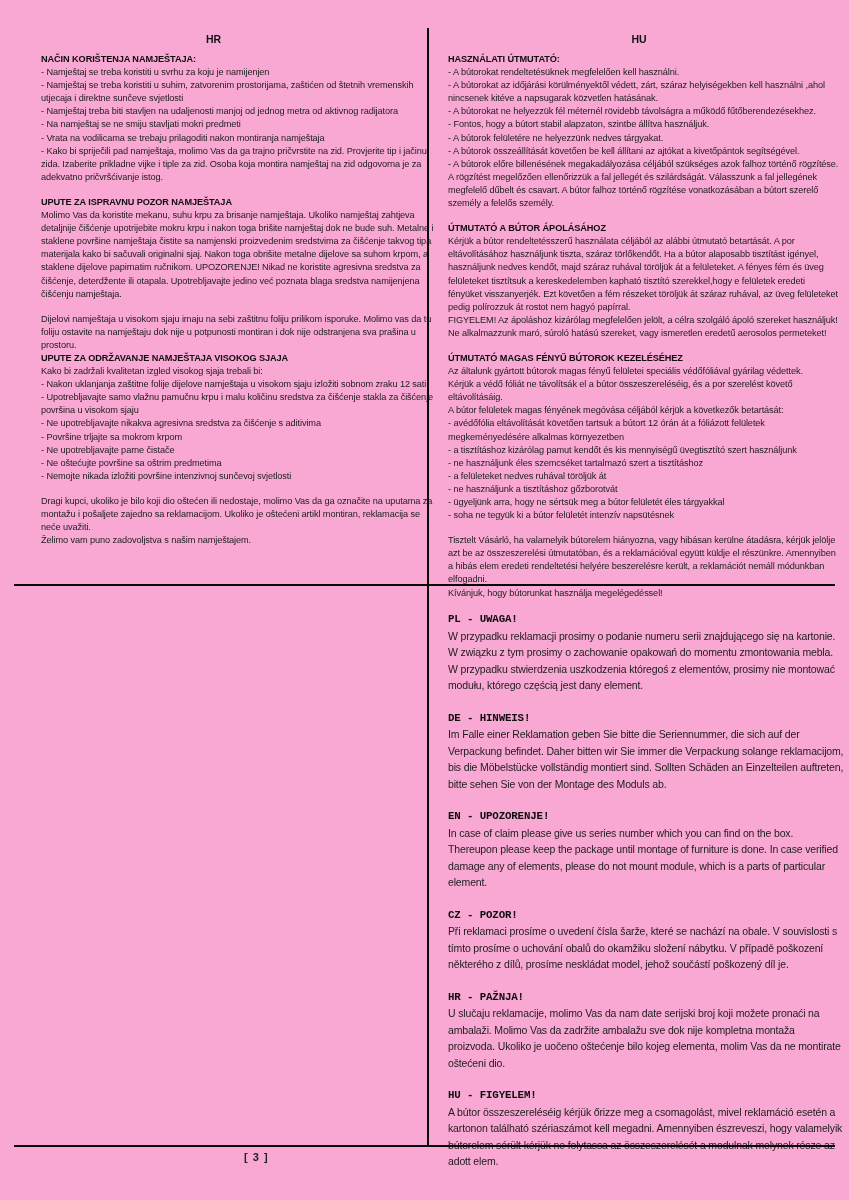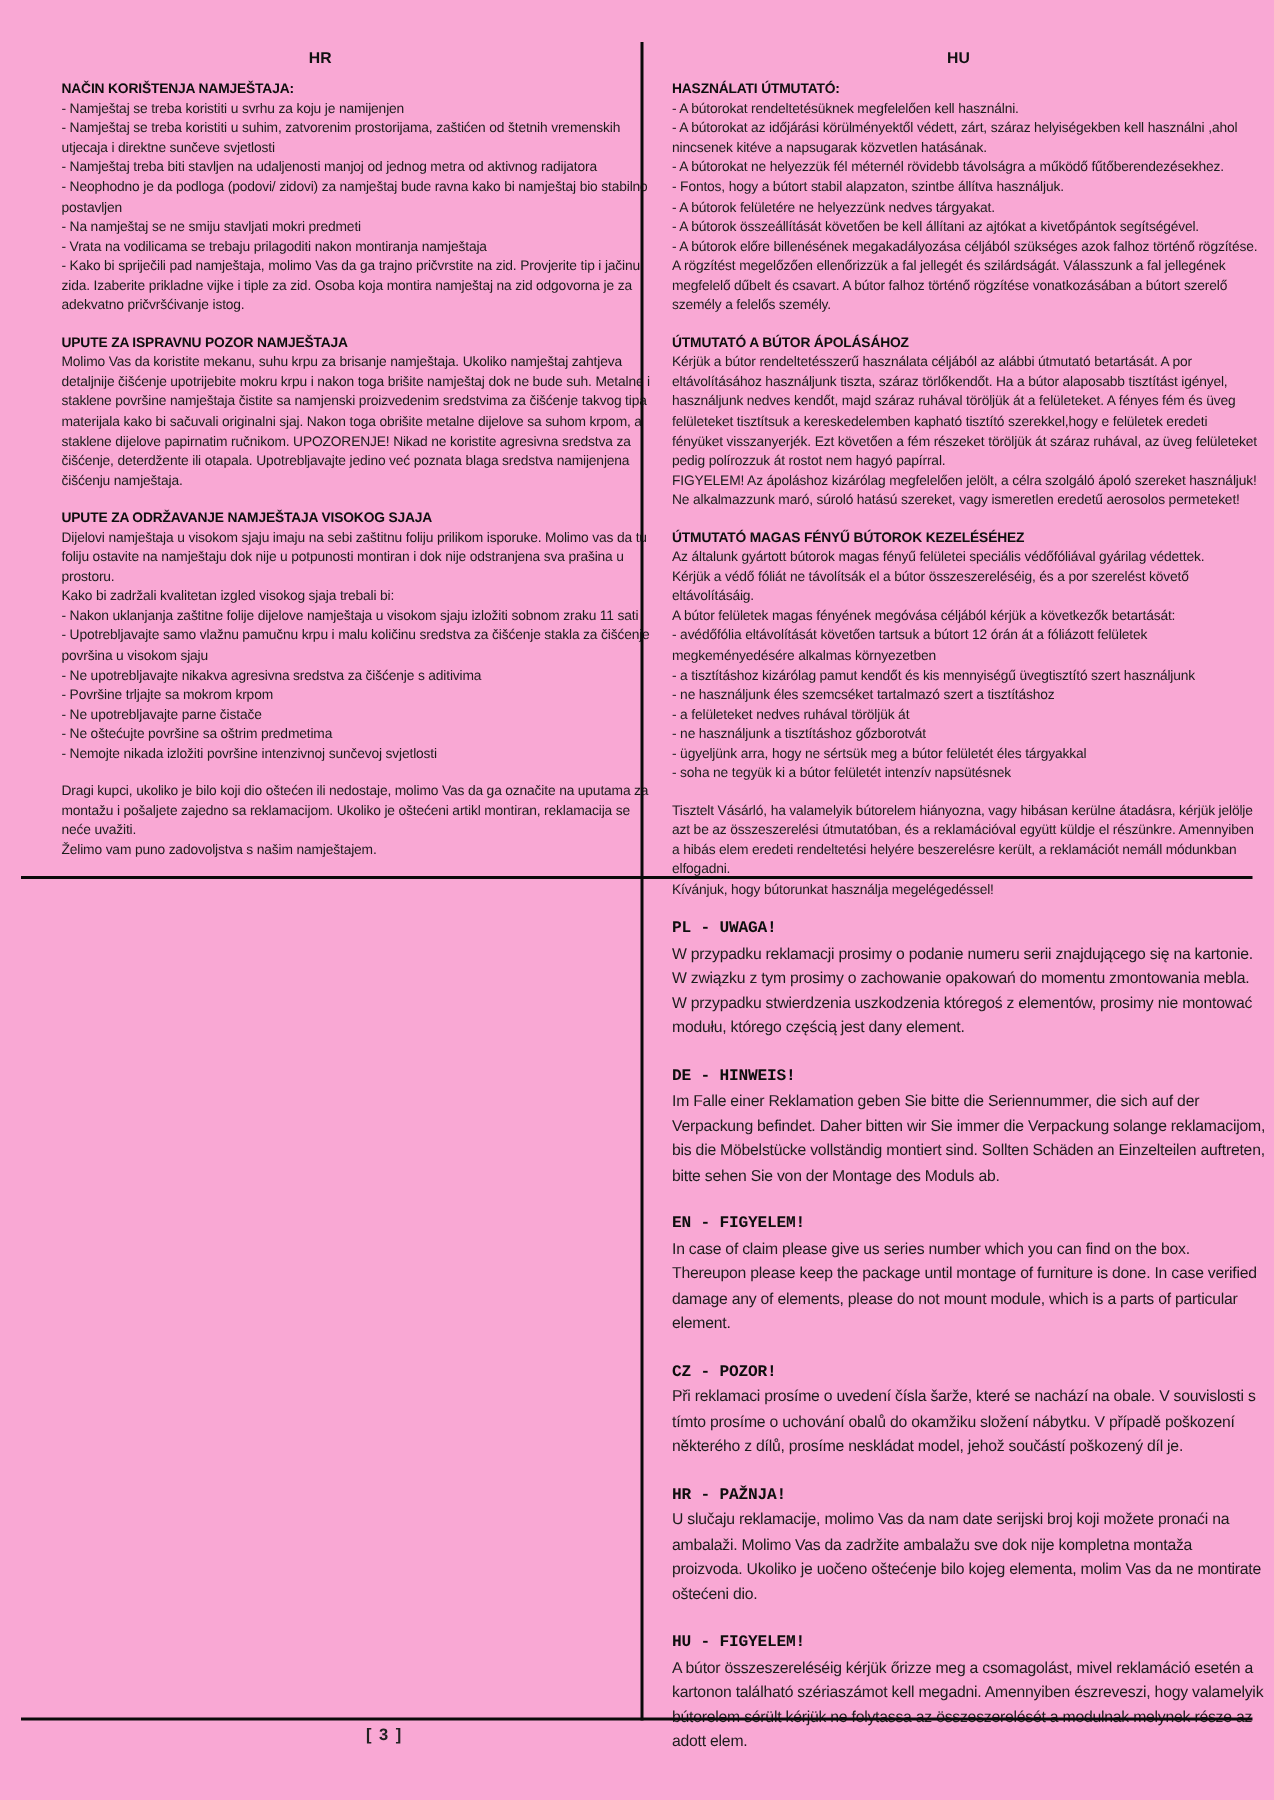--- a/index.html
+++ b/index.html
@@ -44,32 +44,31 @@
 <div class="page">
 
   <div class="col-title left">HR</div>
   <div class="col-title right">HU</div>
 
   <div class="textcol top top-left">
       <div class="blk heading">NAČIN KORIŠTENJA NAMJEŠTAJA:</div>
       <div class="blk body">- Namještaj se treba koristiti u svrhu za koju je namijenjen</div>
       <div class="blk body">- Namještaj se treba koristiti u suhim, zatvorenim prostorijama, zaštićen od štetnih vremenskih utjecaja i direktne sunčeve svjetlosti</div>
       <div class="blk body">- Namještaj treba biti stavljen na udaljenosti manjoj od jednog metra od aktivnog radijatora</div>
-      <div class="blk body">- Neophodno je da podloga (podovi/ zidovi) za namještaj bude ravna kako bi namještaj bio stabilno postavljen</div>
       <div class="blk body">- Na namještaj se ne smiju stavljati mokri predmeti</div>
       <div class="blk body">- Vrata na vodilicama se trebaju prilagoditi nakon montiranja namještaja</div>
       <div class="blk body">- Kako bi spriječili pad namještaja, molimo Vas da ga trajno pričvrstite na zid. Provjerite tip i jačinu zida. Izaberite prikladne vijke i tiple za zid. Osoba koja montira namještaj na zid odgovorna je za adekvatno pričvršćivanje istog.</div>
       <div class="blk spacer"></div>
       <div class="blk heading">UPUTE ZA ISPRAVNU POZOR NAMJEŠTAJA</div>
       <div class="blk body">Molimo Vas da koristite mekanu, suhu krpu za brisanje namještaja. Ukoliko namještaj zahtjeva detaljnije čišćenje upotrijebite mokru krpu i nakon toga brišite namještaj dok ne bude suh. Metalne i staklene površine namještaja čistite sa namjenski proizvedenim sredstvima za čišćenje takvog tipa materijala kako bi sačuvali originalni sjaj. Nakon toga obrišite metalne dijelove sa suhom krpom, a staklene dijelove papirnatim ručnikom. UPOZORENJE! Nikad ne koristite agresivna sredstva za čišćenje, deterdžente ili otapala. Upotrebljavajte jedino već poznata blaga sredstva namijenjena čišćenju namještaja.</div>
       <div class="blk spacer"></div>
+      <div class="blk body">Dijelovi namještaja u visokom sjaju imaju na sebi zaštitnu foliju prilikom isporuke. Molimo vas da tu foliju ostavite na namještaju dok nije u potpunosti montiran i dok nije odstranjena sva prašina u prostoru.</div>
       <div class="blk heading">UPUTE ZA ODRŽAVANJE NAMJEŠTAJA VISOKOG SJAJA</div>
-      <div class="blk body">Dijelovi namještaja u visokom sjaju imaju na sebi zaštitnu foliju prilikom isporuke. Molimo vas da tu foliju ostavite na namještaju dok nije u potpunosti montiran i dok nije odstranjena sva prašina u prostoru.</div>
       <div class="blk body">Kako bi zadržali kvalitetan izgled visokog sjaja trebali bi:</div>
-      <div class="blk body">- Nakon uklanjanja zaštitne folije dijelove namještaja u visokom sjaju izložiti sobnom zraku 11 sati</div>
+      <div class="blk body">- Nakon uklanjanja zaštitne folije dijelove namještaja u visokom sjaju izložiti sobnom zraku 12 sati</div>
       <div class="blk body">- Upotrebljavajte samo vlažnu pamučnu krpu i malu količinu sredstva za čišćenje stakla za čišćenje površina u visokom sjaju</div>
       <div class="blk body">- Ne upotrebljavajte nikakva agresivna sredstva za čišćenje s aditivima</div>
       <div class="blk body">- Površine trljajte sa mokrom krpom</div>
       <div class="blk body">- Ne upotrebljavajte parne čistače</div>
       <div class="blk body">- Ne oštećujte površine sa oštrim predmetima</div>
       <div class="blk body">- Nemojte nikada izložiti površine intenzivnoj sunčevoj svjetlosti</div>
       <div class="blk spacer"></div>
       <div class="blk body">Dragi kupci, ukoliko je bilo koji dio oštećen ili nedostaje, molimo Vas da ga označite na uputama za montažu i pošaljete zajedno sa reklamacijom. Ukoliko je oštećeni artikl montiran, reklamacija se neće uvažiti.</div>
       <div class="blk body">Želimo vam puno zadovoljstva s našim namještajem.</div>
     </div>
@@ -107,21 +106,21 @@
 
   <div class="textcol bottom bottom-right">
       <div class="blk heading">PL - UWAGA!</div>
       <div class="blk body">W przypadku reklamacji prosimy o podanie numeru serii znajdującego się na kartonie.</div>
       <div class="blk body">W związku z tym prosimy o zachowanie opakowań do momentu zmontowania mebla.</div>
       <div class="blk body">W przypadku stwierdzenia uszkodzenia któregoś z elementów, prosimy nie montować modułu, którego częścią jest dany element.</div>
       <div class="blk spacer"></div>
       <div class="blk heading">DE - HINWEIS!</div>
       <div class="blk body">Im Falle einer Reklamation geben Sie bitte die Seriennummer, die sich auf der Verpackung befindet. Daher bitten wir Sie immer die Verpackung solange reklamacijom, bis die Möbelstücke vollständig montiert sind. Sollten Schäden an Einzelteilen auftreten, bitte sehen Sie von der Montage des Moduls ab.</div>
       <div class="blk spacer"></div>
-      <div class="blk heading">EN - FIGYELEM!</div>
+      <div class="blk heading">EN - UPOZORENJE!</div>
       <div class="blk body">In case of claim please give us series number which you can find on the box. Thereupon please keep the package until montage of furniture is done. In case verified damage any of elements, please do not mount module, which is a parts of particular element.</div>
       <div class="blk spacer"></div>
       <div class="blk heading">CZ - POZOR!</div>
       <div class="blk body">Při reklamaci prosíme o uvedení čísla šarže, které se nachází na obale. V souvislosti s tímto prosíme o uchování obalů do okamžiku složení nábytku. V případě poškození některého z dílů, prosíme neskládat model, jehož součástí poškozený díl je.</div>
       <div class="blk spacer"></div>
       <div class="blk heading">HR - PAŽNJA!</div>
       <div class="blk body">U slučaju reklamacije, molimo Vas da nam date serijski broj koji možete pronaći na ambalaži. Molimo Vas da zadržite ambalažu sve dok nije kompletna montaža proizvoda. Ukoliko je uočeno oštećenje bilo kojeg elementa, molim Vas da ne montirate oštećeni dio.</div>
       <div class="blk spacer"></div>
       <div class="blk heading">HU - FIGYELEM!</div>
       <div class="blk body">A  bútor összeszereléséig kérjük őrizze meg a csomagolást, mivel reklamáció esetén a kartonon található szériaszámot kell megadni. Amennyiben észreveszi, hogy valamelyik bútorelem sérült kérjük ne folytassa az összeszerelését a modulnak melynek része az adott elem.</div>

